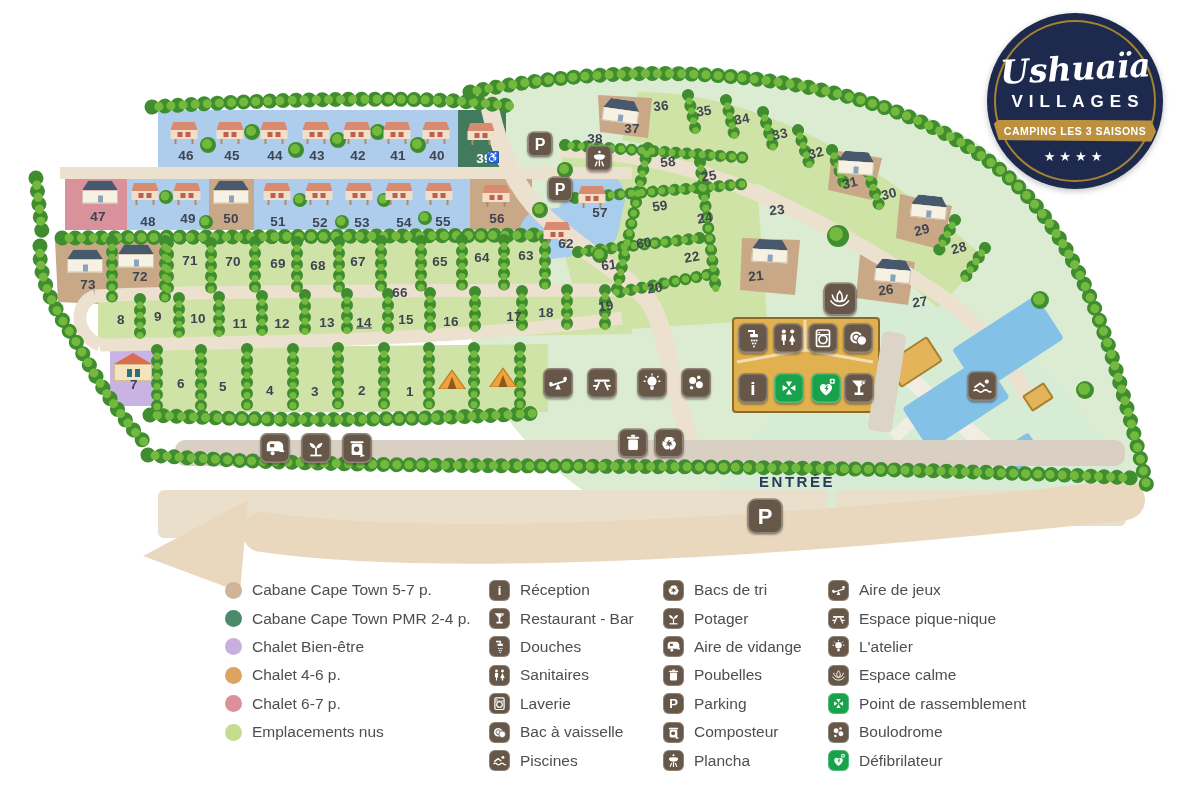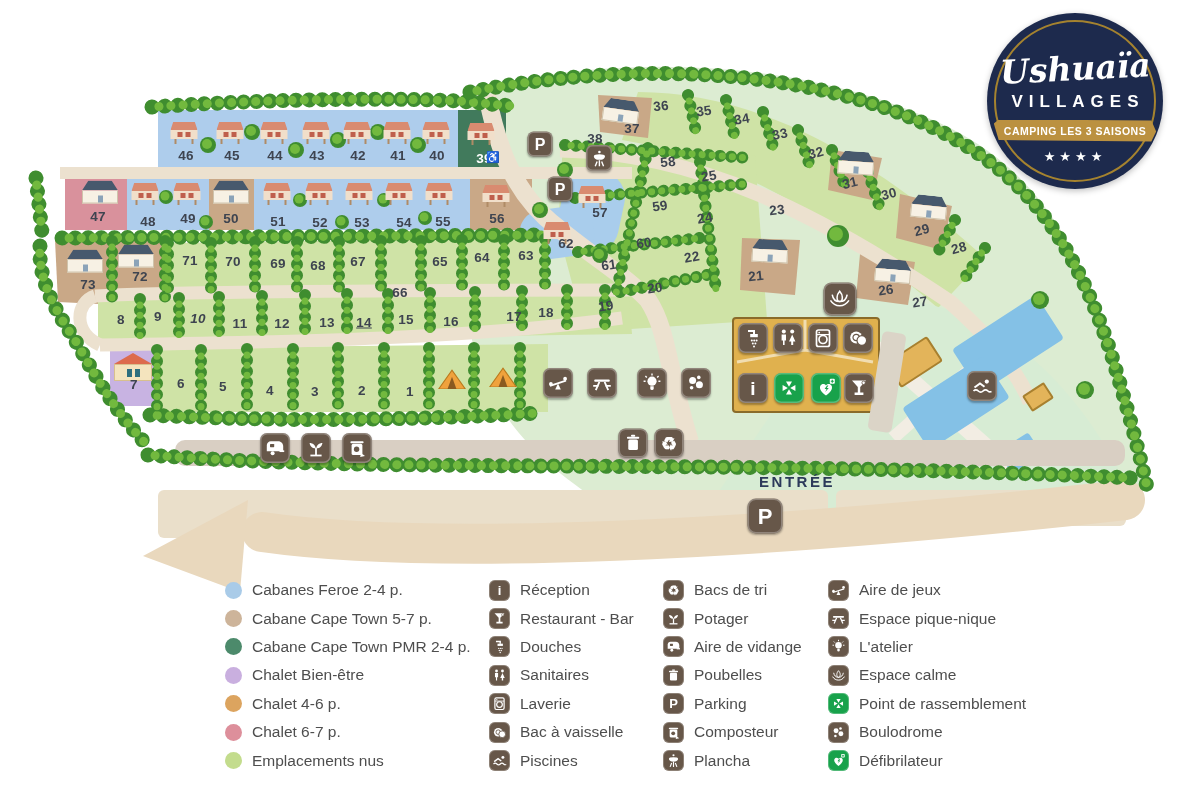--- a/index.html
+++ b/index.html
@@ -508,21 +508,21 @@
       <div class="pitch" style="left: 233px; top: 261px; transform: translate(-50%, -50%) rotate(0deg);">70</div>
       <div class="pitch" style="left: 278px; top: 263px; transform: translate(-50%, -50%) rotate(0deg);">69</div>
       <div class="pitch" style="left: 318px; top: 265px; transform: translate(-50%, -50%) rotate(0deg);">68</div>
       <div class="pitch" style="left: 358px; top: 261px; transform: translate(-50%, -50%) rotate(0deg);">67</div>
       <div class="pitch" style="left: 400px; top: 260px; transform: translate(-50%, -50%) rotate(0deg); margin-top: 32px;">66</div>
       <div class="pitch" style="left: 440px; top: 261px; transform: translate(-50%, -50%) rotate(0deg);">65</div>
       <div class="pitch" style="left: 482px; top: 257px; transform: translate(-50%, -50%) rotate(0deg);">64</div>
       <div class="pitch" style="left: 526px; top: 255px; transform: translate(-50%, -50%) rotate(0deg);">63</div>
       <div class="pitch" style="left: 121px; top: 319px; transform: translate(-50%, -50%) rotate(0deg);">8</div>
       <div class="pitch" style="left: 158px; top: 316px; transform: translate(-50%, -50%) rotate(0deg);">9</div>
-      <div class="pitch" style="left: 198px; top: 318px; transform: translate(-50%, -50%) rotate(0deg); font-style: italic;">10</div>
+      <div class="pitch" style="left: 198px; top: 318px; transform: translate(-50%, -50%) rotate(0deg);">10</div>
       <div class="pitch" style="left: 240px; top: 323px; transform: translate(-50%, -50%) rotate(0deg);">11</div>
       <div class="pitch" style="left: 282px; top: 323px; transform: translate(-50%, -50%) rotate(0deg);">12</div>
       <div class="pitch" style="left: 327px; top: 322px; transform: translate(-50%, -50%) rotate(0deg);">13</div>
       <div class="pitch" style="left: 364px; top: 322px; transform: translate(-50%, -50%) rotate(0deg); text-decoration: underline;">14</div>
       <div class="pitch" style="left: 406px; top: 319px; transform: translate(-50%, -50%) rotate(0deg);">15</div>
       <div class="pitch" style="left: 451px; top: 321px; transform: translate(-50%, -50%) rotate(0deg);">16</div>
       <div class="pitch" style="left: 498px; top: 316px; transform: translate(-50%, -50%) rotate(0deg); margin-left: 16px;">17</div>
       <div class="pitch" style="left: 546px; top: 312px; transform: translate(-50%, -50%) rotate(0deg);">18</div>
       <div class="pitch" style="left: 134px; top: 384px; transform: translate(-50%, -50%) rotate(0deg);">7</div>
       <div class="pitch" style="left: 181px; top: 383px; transform: translate(-50%, -50%) rotate(0deg);">6</div>
@@ -684,24 +684,20 @@
     <div class="ring"></div>
     <div class="brand">Ushuaïa</div>
     <div class="sub">VILLAGES</div>
     <div class="ribbon">CAMPING LES 3 SAISONS</div>
     <div class="stars">★★★★</div>
   </div>
 
   <div class="legend">
     <div class="lcol" style="left:225px">
         <div class="lrow">
-          <div class="ldot" style="background: rgb(169, 203, 232);"></div>
-          <div class="llab">Cabanes Feroe 2-4 p.</div>
-        </div>
-        <div class="lrow">
           <div class="ldot" style="background: rgb(205, 180, 154);"></div>
           <div class="llab">Cabane Cape Town 5-7 p.</div>
         </div>
         <div class="lrow">
           <div class="ldot" style="background: rgb(76, 138, 107);"></div>
           <div class="llab">Cabane Cape Town PMR 2-4 p.</div>
         </div>
         <div class="lrow">
           <div class="ldot" style="background: rgb(201, 175, 223);"></div>
           <div class="llab">Chalet Bien-être</div>

